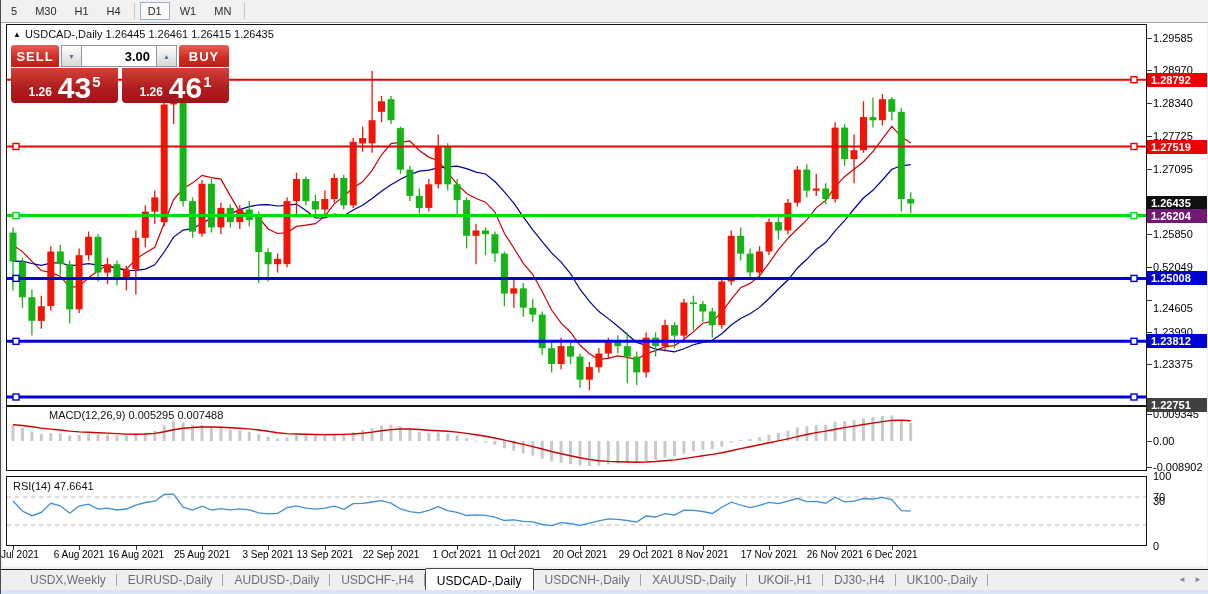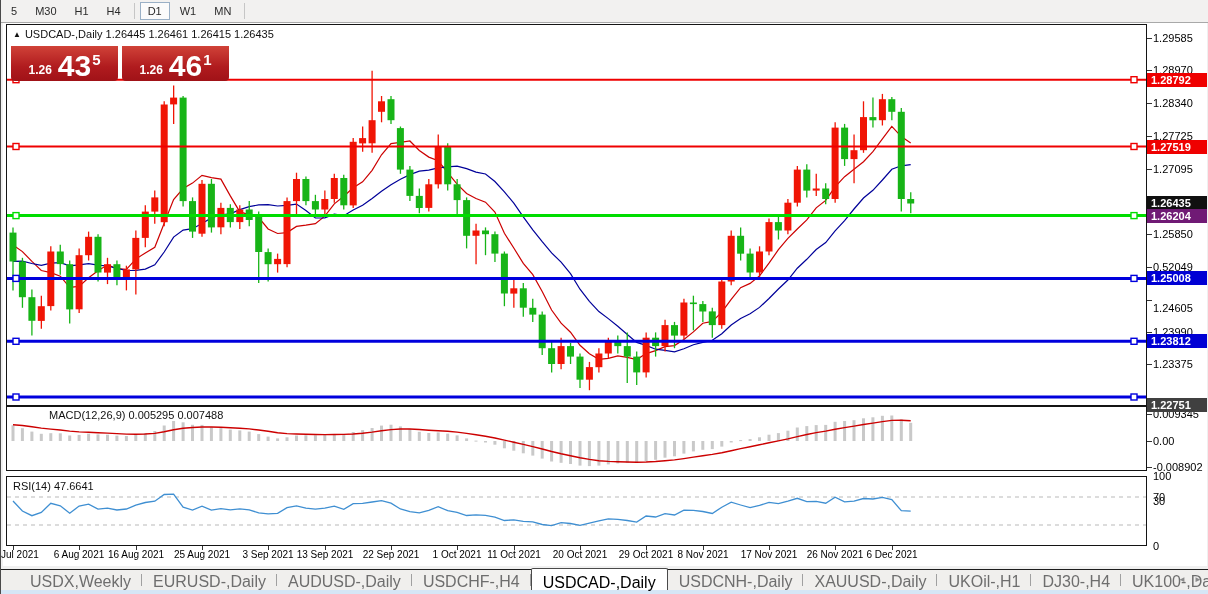--- a/index.html
+++ b/index.html
@@ -47,21 +47,21 @@
   .axis-tick{position:absolute;left:1146px;width:5px;height:1px;background:#333;z-index:6;}
   .price-tag{position:absolute;left:1146px;width:60px;height:14px;color:#fff;font-size:11px;font-weight:bold;
     line-height:14px;padding-left:4px;box-sizing:border-box;z-index:7;}
   .ind-label{position:absolute;font-size:11px;color:#101010;z-index:8;white-space:nowrap;}
   .date-label{position:absolute;top:549px;font-size:10px;color:#000;white-space:nowrap;transform:translateX(-50%);z-index:6;}
   .date-tick{position:absolute;top:546px;width:1px;height:4px;background:#333;z-index:6;}
   
   .tabline{position:absolute;left:0;right:0;top:569px;height:1px;background:#1c1c1c;z-index:9;}
   .tabbar{position:absolute;left:0;right:0;top:570px;height:20px;background:#f0efed;display:flex;align-items:stretch;
     padding-left:18px;z-index:10;}
-  .tab{font-size:16px;color:#6e6e6e;padding:3px 11px 0 11px;position:relative;white-space:nowrap;}
+  .tab{font-size:12px;color:#6e6e6e;padding:3px 11px 0 11px;position:relative;white-space:nowrap;}
   .tab:not(.active)::after{content:"";position:absolute;right:0;top:4px;height:12px;width:1px;background:#a0a0a0;}
   .tab.active{background:#ffffff;color:#000;border:1px solid #4a4a4a;border-bottom:none;border-radius:2px 2px 0 0;
     margin-top:-2px;padding-top:5px;z-index:2;}
   .tab-arrow{position:absolute;top:575px;font-size:8px;color:#8b8b8b;z-index:11;}
   .statusbar{position:absolute;left:0;right:0;top:590px;height:4px;background:#d6e6f6;}
 </style>
 </head>
 <body>
 
 <div class="toolbar" id="toolbar">
@@ -404,20 +404,27 @@
       <line x1="0" y1="20" x2="1139" y2="20" stroke="#b9b9b9" stroke-width="1" stroke-dasharray="4 4"></line>
       <line x1="0" y1="48" x2="1139" y2="48" stroke="#b9b9b9" stroke-width="1" stroke-dasharray="4 4"></line>
       <path d="M6.0 24.0L15.4 34.0L24.9 38.7L34.3 35.4L43.8 26.3L53.3 28.8L62.7 36.2L72.1 29.1L81.6 27.1L91.0 32.1L100.5 31.2L109.9 33.0L119.4 32.0L128.8 28.2L138.3 25.5L147.8 24.2L157.2 17.5L166.6 17.1L176.1 30.1L185.5 33.0L195.0 29.2L204.4 33.1L213.9 31.6L223.3 32.9L232.8 31.8L242.2 32.8L251.7 35.8L261.1 36.9L270.6 36.3L280.0 30.7L289.5 28.8L298.9 31.2L308.4 32.1L317.8 31.1L327.3 29.1L336.8 32.3L346.2 26.7L355.6 26.4L365.1 25.0L374.5 23.6L384.0 26.1L393.4 32.0L402.9 34.7L412.3 35.9L421.8 33.3L431.2 29.7L440.7 33.7L450.1 35.3L459.6 38.5L469.0 37.9L478.5 38.3L487.9 40.1L497.4 43.5L506.8 42.8L516.3 44.4L525.8 44.9L535.2 47.5L544.6 48.6L554.1 45.7L563.5 46.5L573.0 48.3L582.4 46.1L591.9 43.8L601.3 41.9L610.8 42.3L620.3 43.5L629.7 45.1L639.1 39.0L648.6 40.0L658.0 36.7L667.5 38.0L676.9 33.1L686.4 33.4L695.8 34.5L705.3 36.5L714.8 30.2L724.2 25.2L733.6 28.0L743.1 30.7L752.5 28.4L762.0 25.4L771.4 26.7L780.9 24.1L790.3 21.3L799.8 24.6L809.2 24.4L818.7 26.2L828.1 20.2L837.6 24.8L847.0 24.1L856.5 21.5L865.9 22.0L875.4 20.4L884.8 22.5L894.3 33.7L903.7 34.1" fill="none" stroke="#3f8fd2" stroke-width="1.3"></path>
     </svg>
   </div>
 
 <div class="ind-label" style="left:12px;top:409px;margin-left:36px;">MACD(12,26,9) 0.005295 0.007488</div>
 <div class="ind-label" style="left:12px;top:480px;">RSI(14) 47.6641</div>
 
 <div class="trade-panel">
+  <div class="tp-row1">
+    <div class="tp-btn tp-sell">SELL</div>
+    <div class="tp-spin">▼</div>
+    <input class="tp-vol" value="3.00" style="">
+    <div class="tp-spin">▲</div>
+    <div class="tp-btn tp-buy">BUY</div>
+  </div>
   <div class="tp-row2">
     <div class="tp-price left">
       <span class="tp-small">1.26</span>
       <span class="tp-big">43</span>
       <span class="tp-sup">5</span>
     </div>
     <div class="tp-price">
       <span class="tp-small">1.26</span>
       <span class="tp-big">46</span>
       <span class="tp-sup">1</span>

